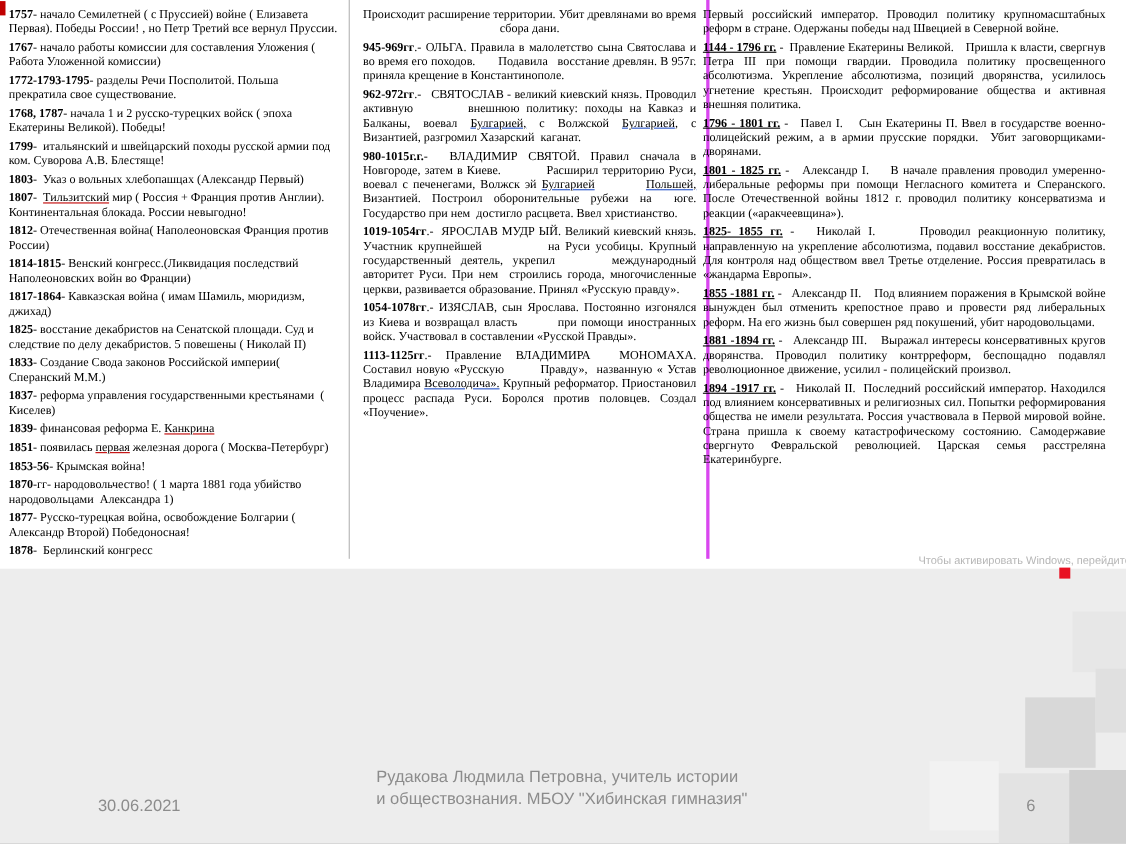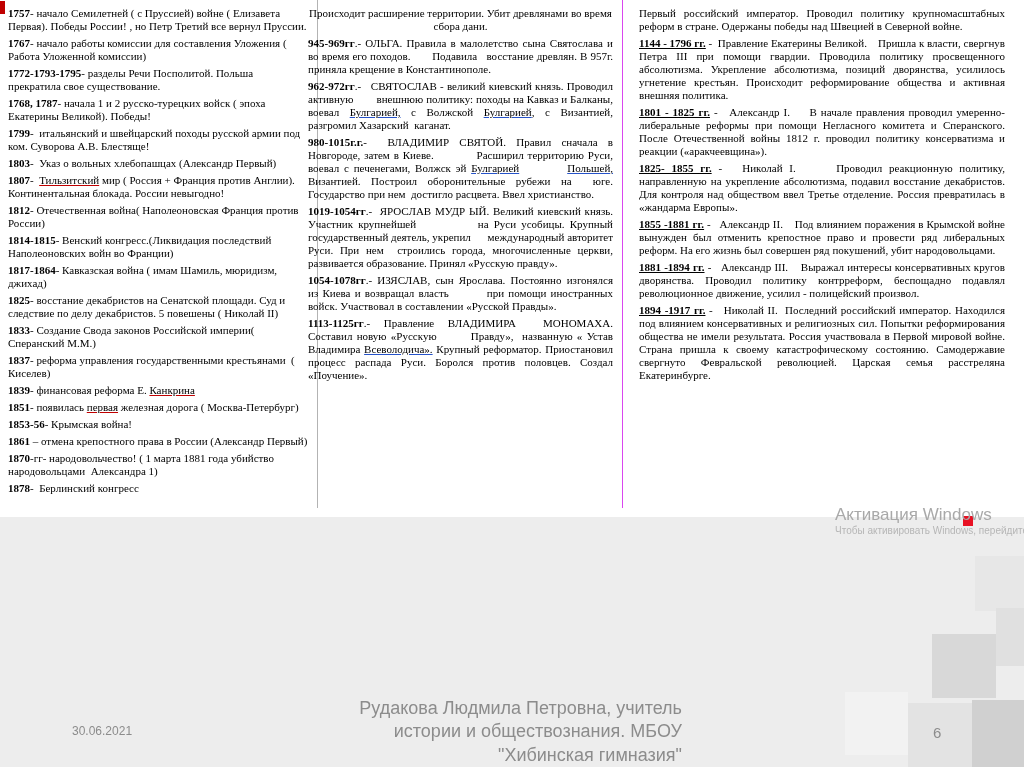--- a/index.html
+++ b/index.html
@@ -10,21 +10,21 @@
     font-family:"Liberation Serif", serif; color:#000;
   }
   .gray-band { position:absolute; left:0; top:517px; width:1024px; height:250px; background:#ededed; }
 
   .column {
     position:absolute; top:0; height:508px;
     font-size:11px; line-height:13px; padding:3px 5px 0 4px;
     overflow:hidden;
   }
   #col1 { left:0;   width:318px; border-right:1px solid #b3b3b3; text-align:left; }
-  #col2 { left:300px; width:323px; border-right:1px solid #d946ef; text-align:justify; }
+  #col2 { left:322px; width:323px; border-right:3px solid #d946ef; text-align:justify; }
   #col3 { left:631px; width:383px; text-align:justify; }
 
   .entry { margin:4px; white-space:pre-wrap; }
   .entry.center { text-align:center; }
   .b { font-weight:bold; }
   .u-red  { text-decoration:underline; text-decoration-color:#c00000; }
   .u-blue { text-decoration:underline; text-decoration-color:#2653c9; }
   .u-black{ text-decoration:underline; }
 
   .red-bar { position:absolute; left:0; top:1px; width:5px; height:13px; background:#c00000; }
@@ -39,25 +39,25 @@
   .sq6 { left:972px; top:700px; width:67px; height:67px; background:#d0d0d0; }
 
   .watermark { position:absolute; left:835px; top:505px; width:190px; overflow:hidden;
                font-family:"Liberation Sans", sans-serif; }
   .wm-title { font-size:17px; color:#a9a9a9; }
   .wm-sub   { font-size:10px; color:#b6b6b6; white-space:nowrap; }
 
   .footer-date, .footer-page, .footer-credit {
     position:absolute; font-family:"Liberation Sans", sans-serif; color:#8c8c8c;
   }
-  .footer-date { left:72px; top:724px; font-size:12px; }
+  .footer-date { left:89px; top:724px; font-size:15px; }
   .footer-page { left:933px; top:724px; font-size:15px; }
   .footer-credit {
     left:512px; top:697px; width:340px; transform:translateX(-50%);
-    text-align:right; font-size:18px; line-height:1.3;
+    text-align:left; font-size:15px; line-height:1.3;
   }
 </style>
 </head>
 <body>
 
 <div id="screen">
   <div class="gray-band"></div>
 
   <div id="col1" class="column">
       <p class="entry"><span class="b">1757</span><span>- начало Семилетней ( с Пруссией) войне ( Елизавета Первая). Победы России! , но Петр Третий все вернул Пруссии.</span></p>
@@ -69,54 +69,54 @@
       <p class="entry"><span class="b">1807</span><span>-  </span><span class="u-red">Тильзитский</span><span> мир ( Россия + Франция против Англии). Континентальная блокада. России невыгодно!</span></p>
       <p class="entry"><span class="b">1812</span><span>- Отечественная война( Наполеоновская Франция против России)</span></p>
       <p class="entry"><span class="b">1814-1815</span><span>- Венский конгресс.(Ликвидация последствий Наполеоновских войн во Франции)</span></p>
       <p class="entry"><span class="b">1817-1864</span><span>- Кавказская война ( имам Шамиль, мюридизм, джихад)</span></p>
       <p class="entry"><span class="b">1825</span><span>- восстание декабристов на Сенатской площади. Суд и следствие по делу декабристов. 5 повешены ( Николай II)</span></p>
       <p class="entry"><span class="b">1833</span><span>- Создание Свода законов Российской империи( Сперанский М.М.)</span></p>
       <p class="entry"><span class="b">1837</span><span>- реформа управления государственными крестьянами  ( Киселев)</span></p>
       <p class="entry"><span class="b">1839</span><span>- финансовая реформа Е. </span><span class="u-red">Канкрина</span></p>
       <p class="entry"><span class="b">1851</span><span>- появилась </span><span class="u-red">первая</span><span> железная дорога ( Москва-Петербург)</span></p>
       <p class="entry"><span class="b">1853-56</span><span>- Крымская война!</span></p>
-      <p class="entry"><span class="b">1861</span><span> – отмена крепостного права в России (Александр Первый)</span></p>
       <p class="entry"><span class="b">1870</span><span>-гг- народовольчество! ( 1 марта 1881 года убийство народовольцами  Александра 1)</span></p>
+      <p class="entry"><span class="b">1877</span><span>- Русско-турецкая война, освобождение Болгарии ( Александр Второй) Победоносная!</span></p>
       <p class="entry"><span class="b">1878</span><span>-  Берлинский конгресс</span></p>
     </div>
   <div id="col2" class="column">
       <p class="entry center"><span>Происходит расширение территории. Убит древлянами во время сбора дани.</span></p>
       <p class="entry"><span class="b">945-969гг</span><span>.- ОЛЬГА. Правила в малолетство сына Святослава и во время его походов.       Подавила   восстание древлян. В 957г. приняла крещение в Константинополе.</span></p>
       <p class="entry"><span class="b">962-972гг</span><span>.-   СВЯТОСЛАВ - великий киевский князь. Проводил активную        внешнюю политику: походы на Кавказ и Балканы, воевал </span><span class="u-blue">Булгарией,</span><span> с Волжской </span><span class="u-blue">Булгарией</span><span>, с Византией, разгромил Хазарский  каганат.</span></p>
       <p class="entry"><span class="b">980-1015г.г.</span><span>-  ВЛАДИМИР СВЯТОЙ. Правил сначала в Новгороде, затем в Киеве.           Расширил территорию Руси, воевал с печенегами, Волжск эй </span><span class="u-blue">Булгарией</span><span>          </span><span class="u-blue">Польшей,</span><span> Византией. Построил оборонительные рубежи на  юге. Государство при нем  достигло расцвета. Ввел христианство.</span></p>
       <p class="entry"><span class="b">1019-1054гг</span><span>.-  ЯРОСЛАВ МУДР ЫЙ. Великий киевский князь. Участник крупнейшей            на Руси усобицы. Крупный государственный деятель, укрепил      международный авторитет Руси. При нем  строились города, многочисленные церкви, развивается образование. Принял «Русскую правду».</span></p>
       <p class="entry"><span class="b">1054-1078гг</span><span>.- ИЗЯСЛАВ, сын Ярослава. Постоянно изгонялся из Киева и возвращал власть         при помощи иностранных войск. Участвовал в составлении «Русской Правды».</span></p>
       <p class="entry"><span class="b">1113-1125гг</span><span>.- Правление ВЛАДИМИРА  МОНОМАХА. Составил новую «Русскую        Правду»,  названную « Устав Владимира </span><span class="u-blue">Всеволодича».</span><span> Крупный реформатор. Приостановил процесс распада Руси. Боролся против половцев. Создал «Поучение».</span></p>
     </div>
   <div id="col3" class="column">
       <p class="entry"><span>Первый российский император. Проводил политику крупномасштабных реформ в стране. Одержаны победы над Швецией в Северной войне.</span></p>
       <p class="entry"><span class="b u-black">1144 - 1796 гг.</span><span> -  Правление Екатерины Великой.    Пришла к власти, свергнув Петра III при помощи гвардии. Проводила политику просвещенного абсолютизма. Укрепление абсолютизма, позиций дворянства, усилилось угнетение крестьян. Происходит реформирование общества и активная внешняя политика.</span></p>
+      <p class="entry"><span class="b u-black">1796 - 1801 гг.</span><span> -   Павел I.    Сын Екатерины П. Ввел в государстве военно-полицейский режим, а в армии прусские порядки.  Убит заговорщиками-дворянами.</span></p>
       <p class="entry"><span class="b u-black">1801 - 1825 гг.</span><span> -   Александр I.     В начале правления проводил умеренно-либеральные реформы при помощи Негласного комитета и Сперанского. После Отечественной войны 1812 г. проводил политику консерватизма и реакции («аракчеевщина»).</span></p>
       <p class="entry"><span class="b u-black">1825- 1855 гг.</span><span> -   Николай I.      Проводил реакционную политику, направленную на укрепление абсолютизма, подавил восстание декабристов. Для контроля над обществом ввел Третье отделение. Россия превратилась в «жандарма Европы».</span></p>
       <p class="entry"><span class="b u-black">1855 -1881 гг.</span><span> -   Александр II.    Под влиянием поражения в Крымской войне вынужден был отменить крепостное право и провести ряд либеральных  реформ. На его жизнь был совершен ряд покушений, убит народовольцами.</span></p>
       <p class="entry"><span class="b u-black">1881 -1894 гг.</span><span> -   Александр III.    Выражал интересы консервативных кругов дворянства. Проводил политику контрреформ, беспощадно подавлял революционное движение, усилил - полицейский произвол.</span></p>
       <p class="entry"><span class="b u-black">1894 -1917 гг.</span><span> -   Николай II.  Последний российский император. Находился под влиянием консервативных и религиозных сил. Попытки реформирования общества не имели результата. Россия участвовала в Первой мировой войне. Страна пришла к своему катастрофическому состоянию. Самодержавие свергнуто Февральской революцией. Царская семья расстреляна Екатеринбурге.</span></p>
     </div>
 
   <div class="red-bar"></div>
   <div class="red-square"></div>
 
   <div class="sq sq1"></div>
   <div class="sq sq2"></div>
   <div class="sq sq3"></div>
   <div class="sq sq4"></div>
   <div class="sq sq5"></div>
   <div class="sq sq6"></div>
 
   <div class="watermark">
-    <div class="wm-title">Активация Windows</div>
     <div class="wm-sub">Чтобы активировать Windows, перейдите в раздел</div>
   </div>
 
   <div class="footer-date">30.06.2021</div>
   <div class="footer-credit">Рудакова Людмила Петровна, учитель истории и обществознания. МБОУ "Хибинская гимназия"</div>
   <div class="footer-page">6</div>
 </div>
 
 </body></html>

